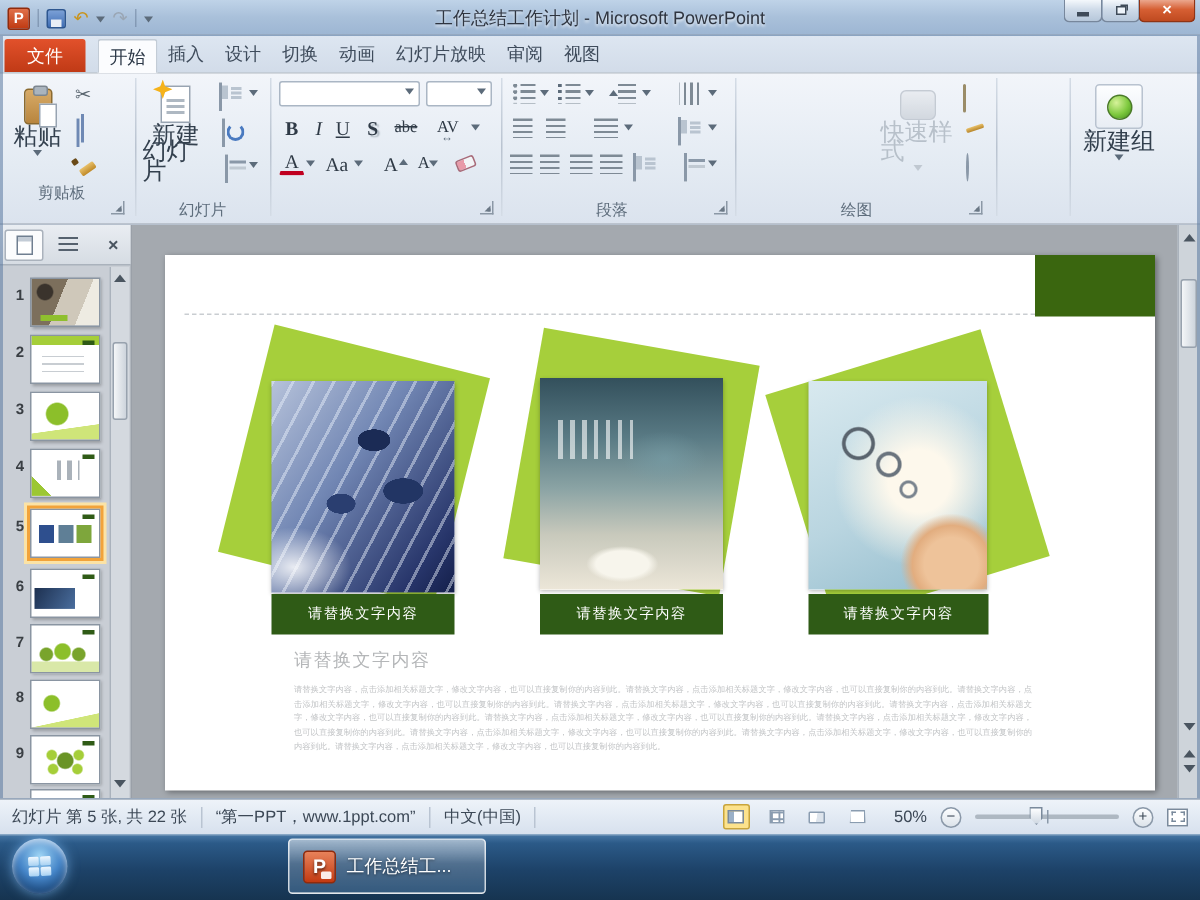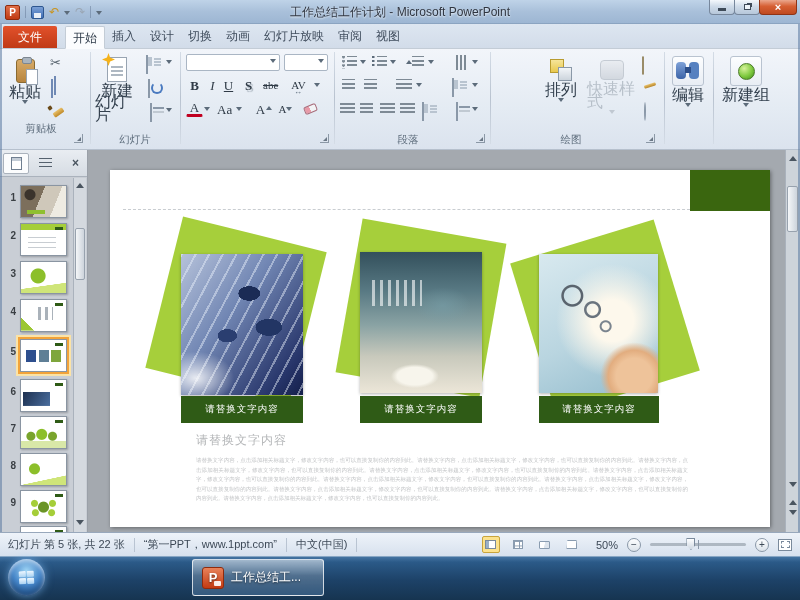--- a/index.html
+++ b/index.html
@@ -273,47 +273,33 @@
       <span class="ab pli" style="left:44px;top:54px"></span>
       <span class="ab pli" style="left:64px;top:54px"></span>
       <span class="ab mini lay" style="left:84px;top:54px"></span>
       <span class="ab mini sec" style="left:116px;top:54px"></span><span class="cd ab" style="left:136px;top:58px"></span>
       <div class="ab glabel" style="left:0;top:84px;width:144px">段落</div>
       <span class="ab lnch" style="left:140px;top:85px"></span>
     </div>
     <div class="ab gsep" style="left:490px"></div>
 
     <div class="ab" style="left:492px;top:0;width:170px;height:100px">
-      <div class="ab bigbtn" style="left:48px;top:4px;width:42px;height:78px">
-        <span class="arr-ic" style="margin-top:5px"></span>
-        <span class="btxt">排列</span>
-        <span class="cd"></span>
-      </div>
       <div class="ab bigbtn dis" style="left:94px;top:4px;width:52px;height:78px;opacity:.6">
         <span class="qs-ic" style="margin-top:6px"></span>
         <span class="btxt">快速样式</span>
         <span class="cd dis"></span>
       </div>
       <span class="ab m12 fill-ic" style="left:150px;top:8px"></span>
       <span class="ab m12 line-ic" style="left:150px;top:31px"></span>
       <span class="ab m12 eff-ic" style="left:150px;top:54px"></span>
       <div class="ab glabel" style="left:0;top:84px;width:158px">绘图</div>
       <span class="ab lnch" style="left:154px;top:85px"></span>
     </div>
     <div class="ab gsep" style="left:664px"></div>
 
-    <div class="ab" style="left:666px;top:0;width:44px;height:100px">
-      <div class="ab bigbtn" style="left:2px;top:4px;width:40px;height:78px">
-        <span class="boxed" style="width:32px;height:30px;margin-top:2px">
-            <span class="binoc"></span>
-          </span>
-        <span class="btxt">编辑</span>
-        <span class="cd"></span>
-      </div>
-    </div>
     <div class="ab gsep" style="left:713px"></div>
 
     <div class="ab" style="left:716px;top:0;width:64px;height:100px">
       <div class="ab bigbtn" style="left:4px;top:4px;width:52px;height:78px">
         <span class="boxed" style="width:32px;height:30px;margin-top:2px">
             <span class="orb-green"></span>
           </span>
         <span class="btxt">新建组</span>
         <span class="cd"></span>
       </div>

